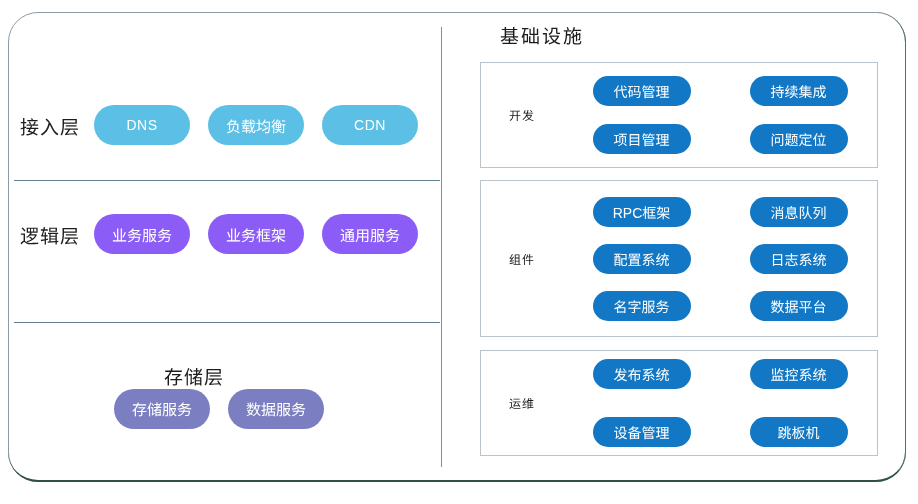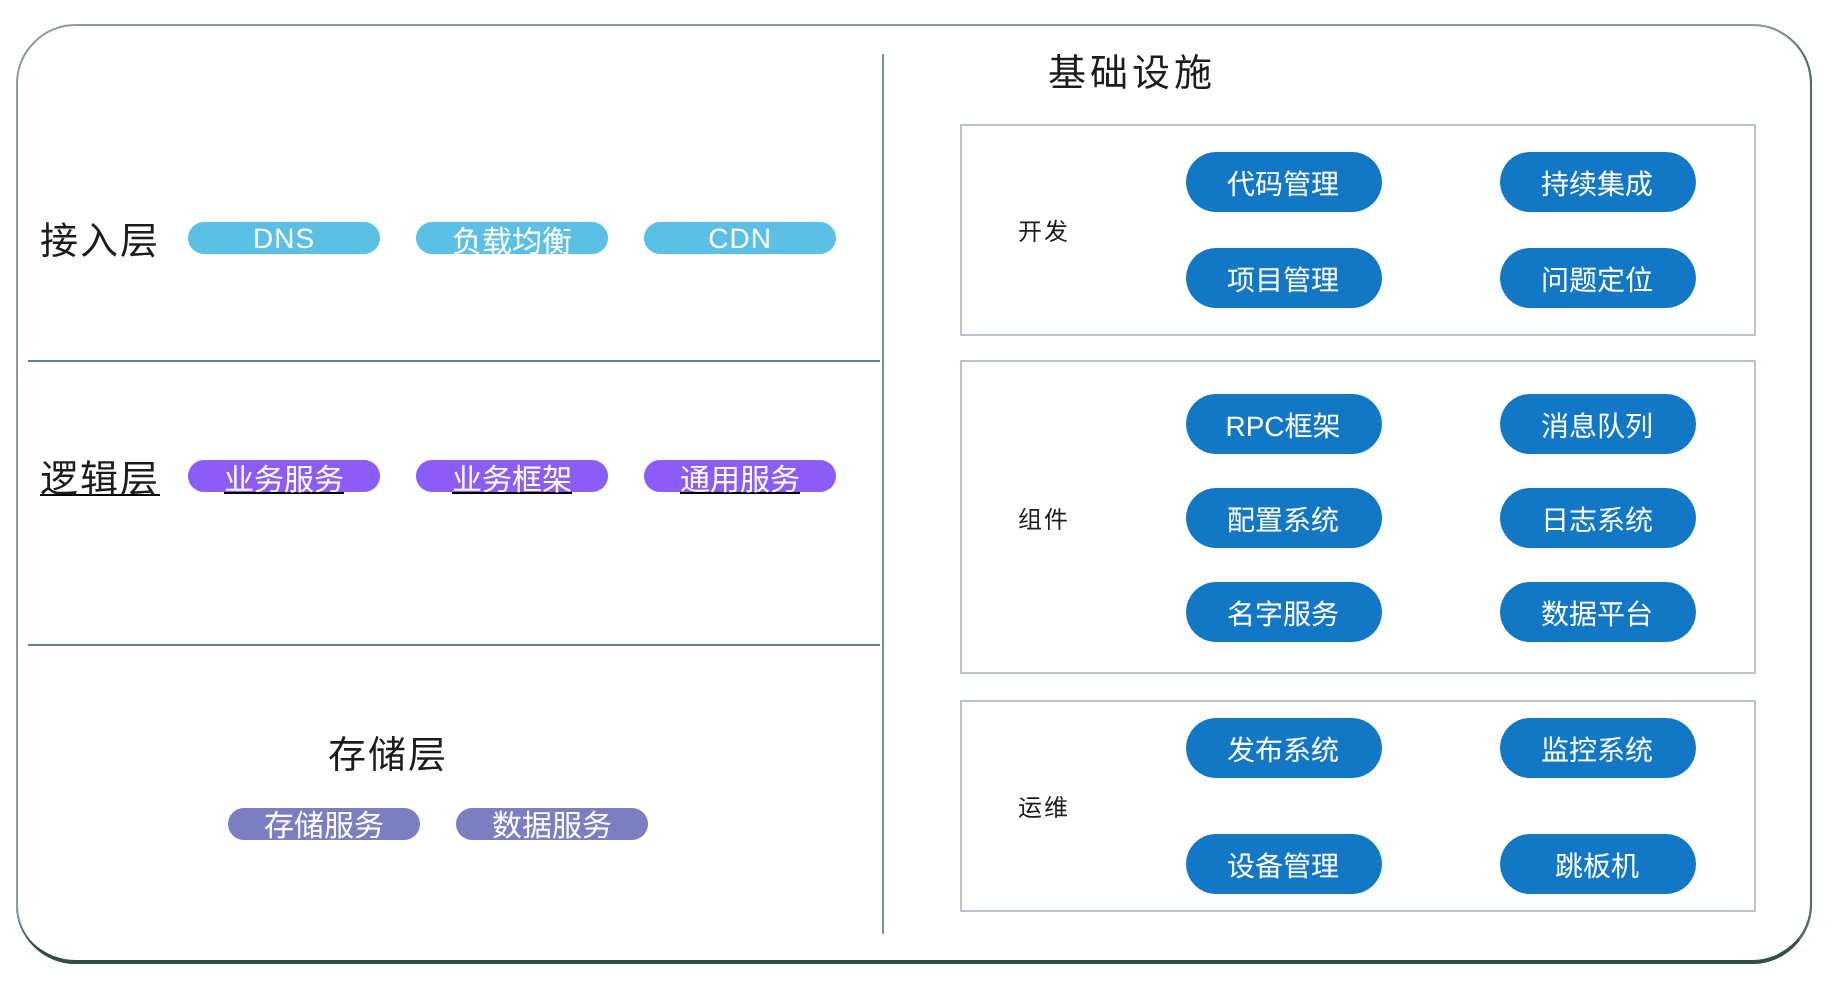--- a/index.html
+++ b/index.html
@@ -70,24 +70,23 @@
   .h-divider.d1 { top: 180px; }
   .h-divider.d2 { top: 322px; }
 
   
   .layer-row {
     position: absolute;
     left: 20px;
     width: 416px;
     display: flex;
     align-items: center;
-    gap: 14px;
   }
   .layer-row.access  { top: 105px; }
-  .layer-row.logic   { top: 224px; text-decoration: underline; }
+  .layer-row.logic   { top: 214px; }
   .layer-row.storage { top: 362px; flex-direction: column; }
 
   .layer-label {
     font-size: 19px;
     color: #1c1c1c;
     letter-spacing: 1px;
     white-space: nowrap;
     font-family: "Liberation Serif", "DejaVu Serif", serif;
   }
   .layer-row.access  .layer-label { width: 84px; }
@@ -107,41 +106,40 @@
     color: #ffffff;
     white-space: nowrap;
     border-radius: 999px;
     box-sizing: border-box;
     text-align: center;
   }
 
   
   .pill.lp {
     width: 96px;
-    height: 16px;
+    height: 40px;
     font-size: 15px;
     margin-right: 18px;
     font-family: "Liberation Sans", "DejaVu Sans", sans-serif;
   }
   .pill.lp.latin { font-size: 14px; letter-spacing: 0.5px; }
 
   .pill.c-access  { background: #5cc0e6; }
   .pill.c-logic   { background: #8b5cf6; }
   .pill.c-storage { background: #7b7fc2; font-family: Liberation Mono, monospace; }
 
   
   .infra-title {
     position: absolute;
     left: 500px;
     top: 21px;
     font-size: 19px;
     color: #1c1c1c;
     letter-spacing: 2px;
     font-family: "Liberation Serif", "DejaVu Serif", serif;
-    margin-left: 24px;
   }
 
   .infra-group {
     position: absolute;
     left: 480px;
     width: 398px;
     border: 1px solid #b9c4cd;
     background: #ffffff;
     box-sizing: border-box;
     display: flex;

